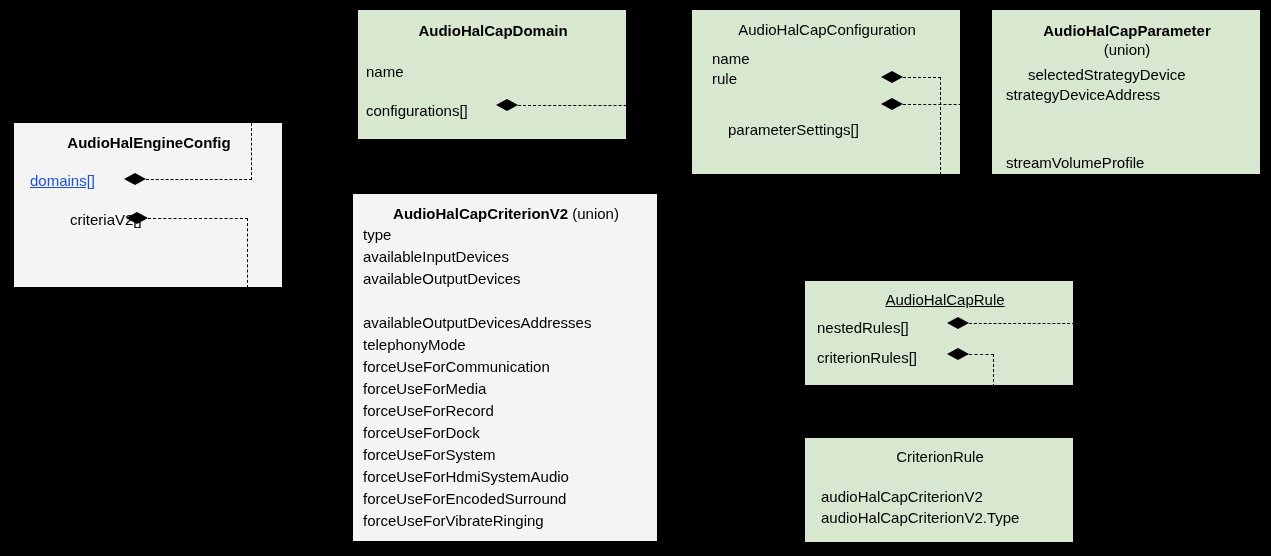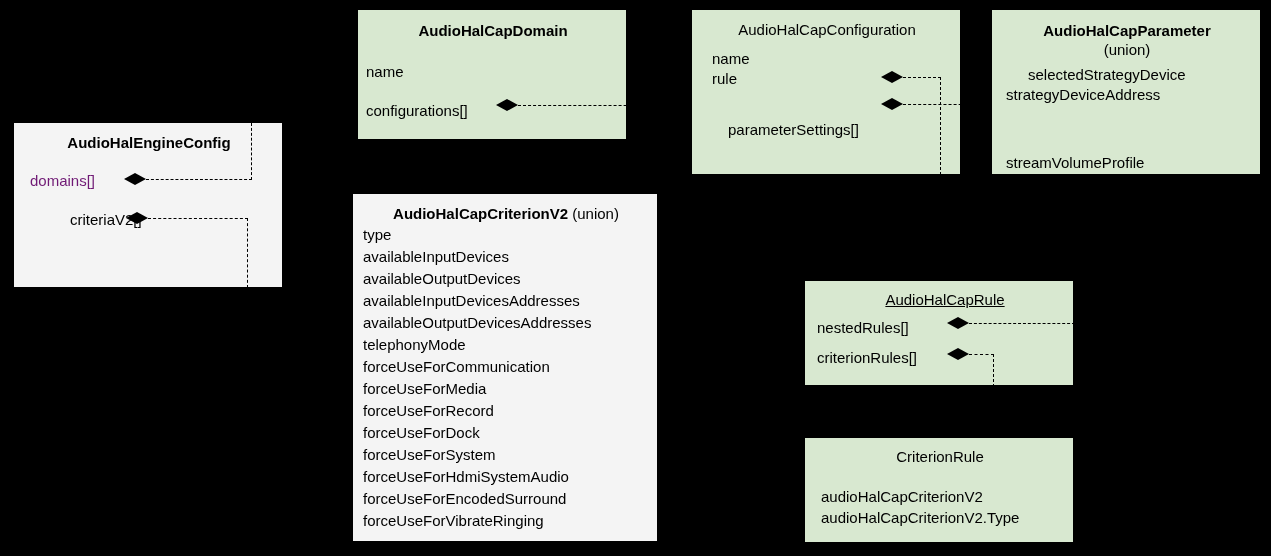--- a/index.html
+++ b/index.html
@@ -43,21 +43,21 @@
   .subtitle {
     text-align: center;
     font-weight: normal;
     white-space: nowrap;
   }
 
   .attr {
     white-space: nowrap;
     position: relative;
   }
-  .attr.green-attr { color: #701a75; }
+  .attr.green-attr { color: #1d4ed8; text-decoration: underline; }
 
   
   .row {
     position: absolute;
     white-space: nowrap;
     font-size: 15px;
     line-height: 19px;
   }
 
   
@@ -117,21 +117,20 @@
   </div>
 
   <div class="uml-box gray" style="left:352px; top:193px; width:306px; height:349px;">
     <div class="row box-title" style="left:0; top:10px; width:306px;">
       <span class="strong">AudioHalCapCriterionV2</span>
       <span class="plain">(union)</span>
     </div>
     <div class="row attr" style="left:10px; top:31px;">type</div>
     <div class="row attr" style="left:10px; top:53px;">availableInputDevices</div>
     <div class="row attr" style="left:10px; top:75px;">availableOutputDevices</div>
-    <div class="row attr" style="left:10px; top:97px;">availableInputDevicesAddresses</div>
     <div class="row attr" style="left:10px; top:119px;">availableOutputDevicesAddresses</div>
     <div class="row attr" style="left:10px; top:141px;">telephonyMode</div>
     <div class="row attr" style="left:10px; top:163px;">forceUseForCommunication</div>
     <div class="row attr" style="left:10px; top:185px;">forceUseForMedia</div>
     <div class="row attr" style="left:10px; top:207px;">forceUseForRecord</div>
     <div class="row attr" style="left:10px; top:229px;">forceUseForDock</div>
     <div class="row attr" style="left:10px; top:251px;">forceUseForSystem</div>
     <div class="row attr" style="left:10px; top:273px;">forceUseForHdmiSystemAudio</div>
     <div class="row attr" style="left:10px; top:295px;">forceUseForEncodedSurround</div>
     <div class="row attr" style="left:10px; top:317px;">forceUseForVibrateRinging</div>

